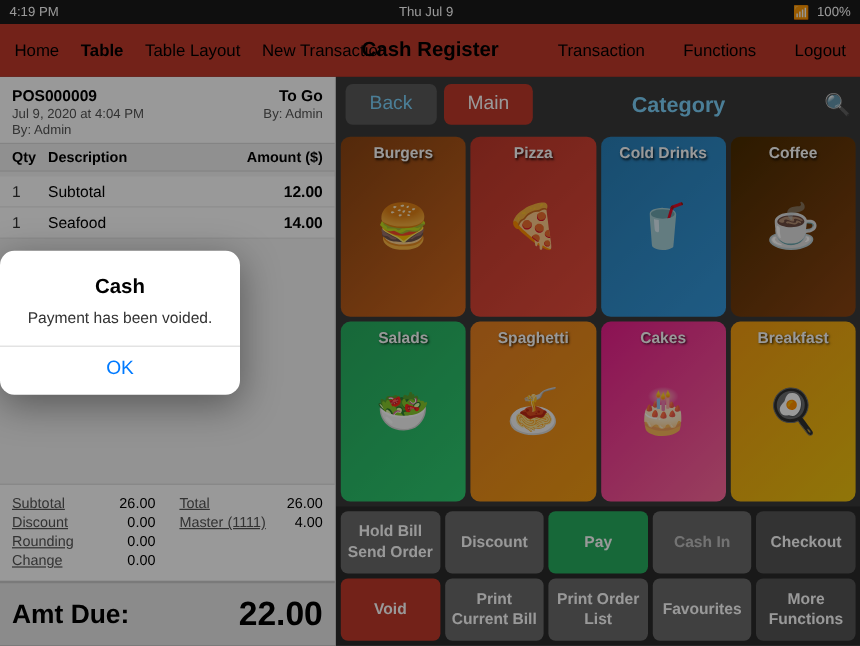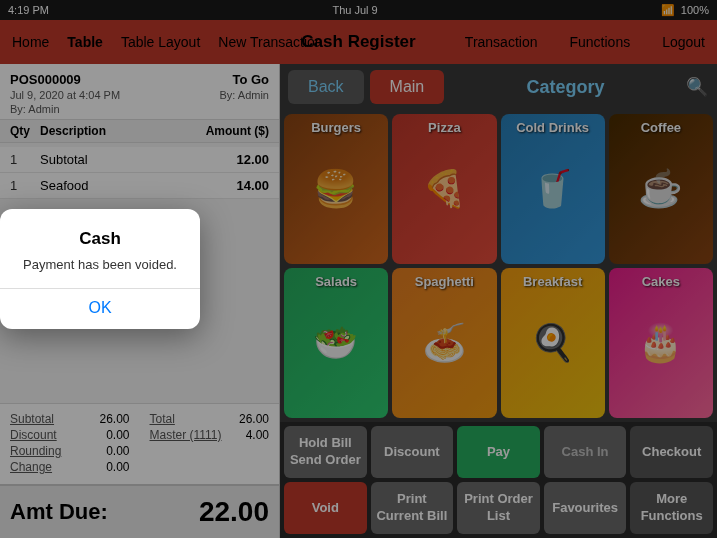--- a/index.html
+++ b/index.html
@@ -455,27 +455,27 @@
       <div class="food-img">☕</div>
     </div>
         <div class="category-item cat-salads">
       <span class="cat-label">Salads</span>
       <div class="food-img">🥗</div>
     </div>
         <div class="category-item cat-spaghetti">
       <span class="cat-label">Spaghetti</span>
       <div class="food-img">🍝</div>
     </div>
+        <div class="category-item cat-cakes">
+      <span class="cat-label">Cakes</span>
+      <div class="food-img">🎂</div>
+    </div>
         <div class="category-item cat-breakfast">
       <span class="cat-label">Breakfast</span>
       <div class="food-img">🍳</div>
-    </div>
-        <div class="category-item cat-cakes">
-      <span class="cat-label">Cakes</span>
-      <div class="food-img">🎂</div>
     </div>
       </div>
 
     <div class="action-buttons" id="action-buttons">
     <button class="action-btn btn-gray" style="white-space: pre-line;">Hold Bill
 Send Order</button>
         <button class="action-btn btn-gray" style="white-space: pre-line;">Discount</button>
         <button class="action-btn btn-green" style="white-space: pre-line;">Pay</button>
         <button class="action-btn btn-disabled" style="white-space: pre-line;">Cash In</button>
         <button class="action-btn btn-dark-gray" style="white-space: pre-line;">Checkout</button>

